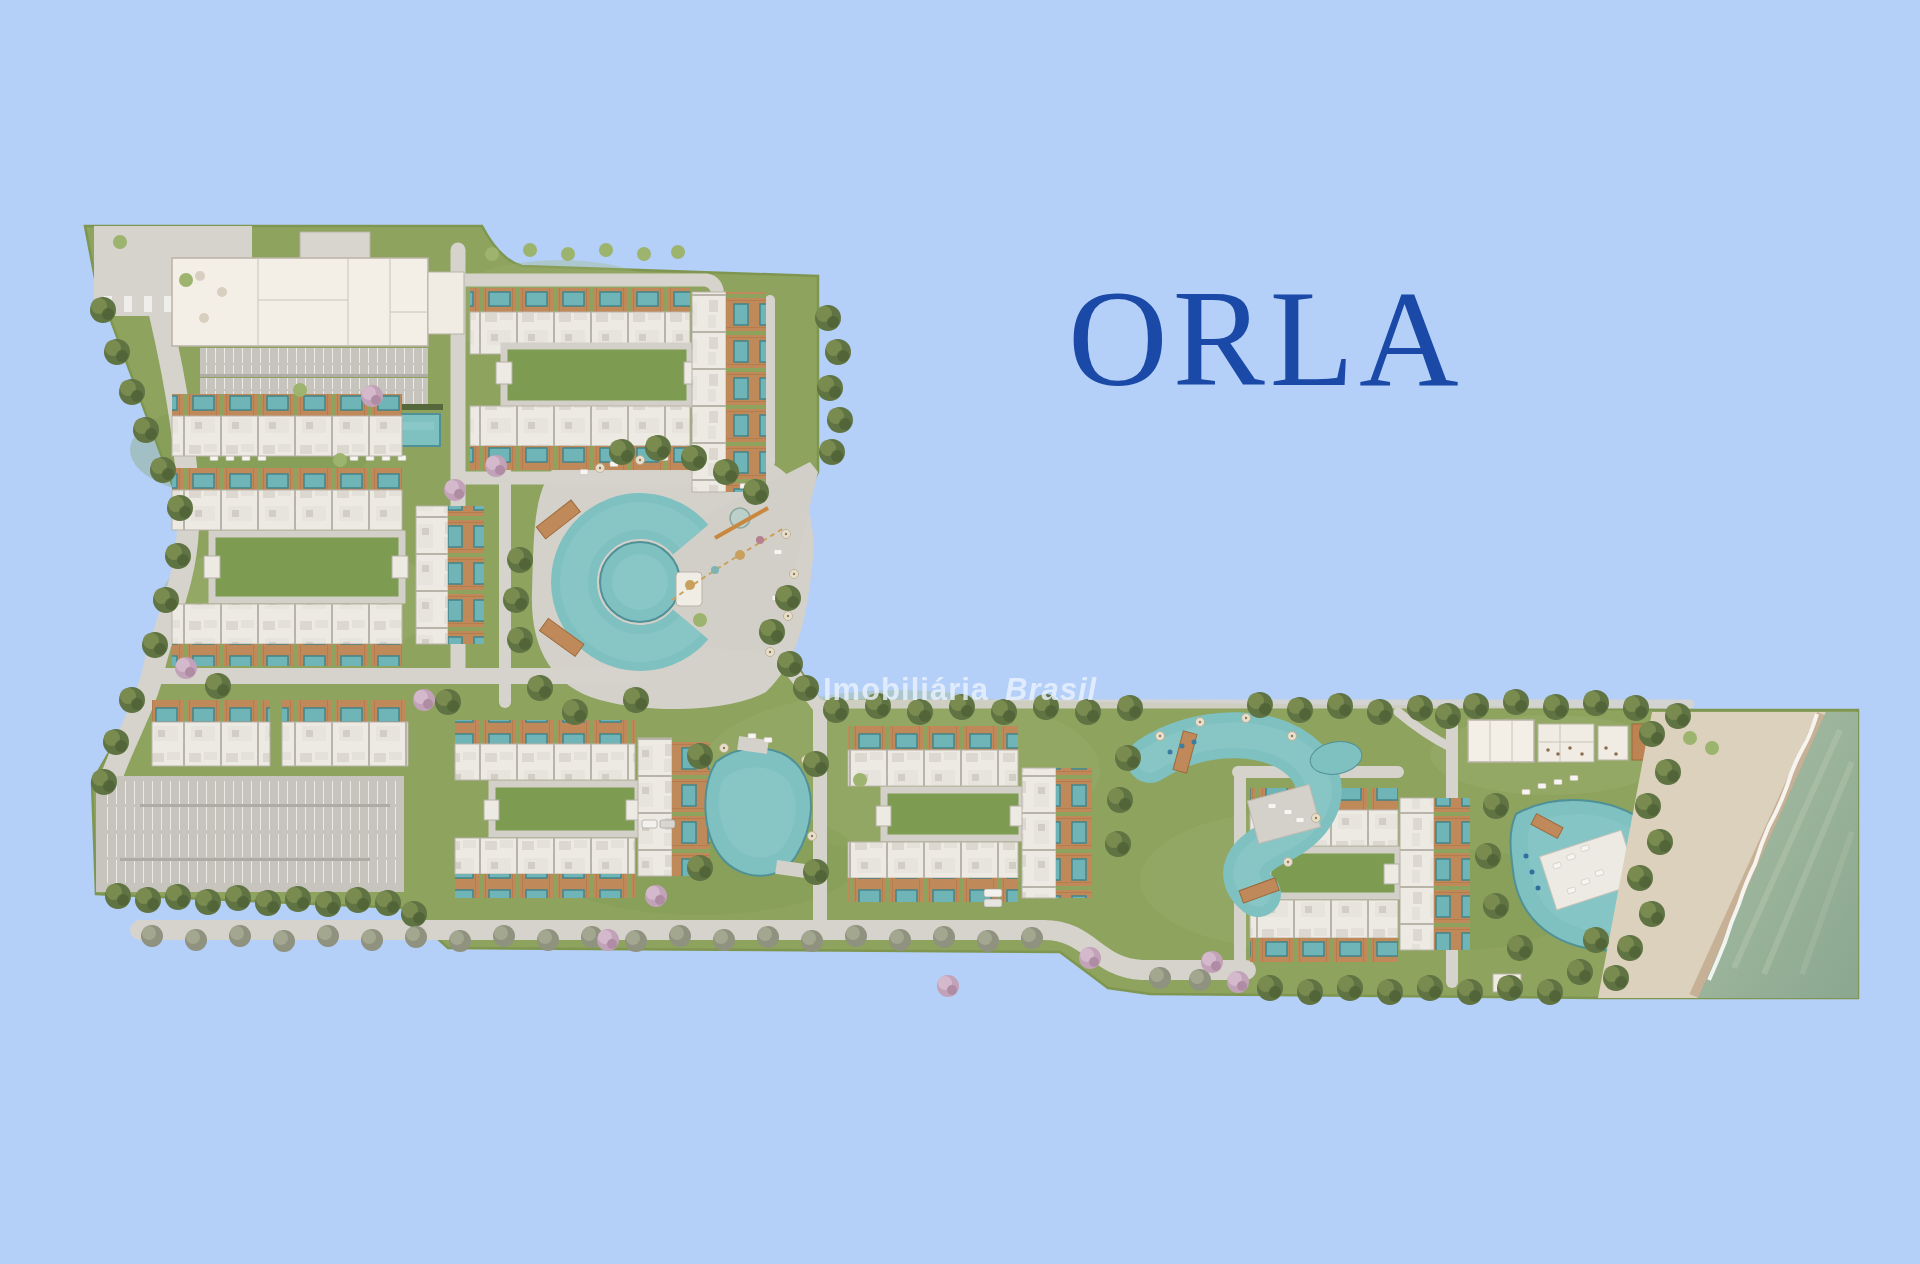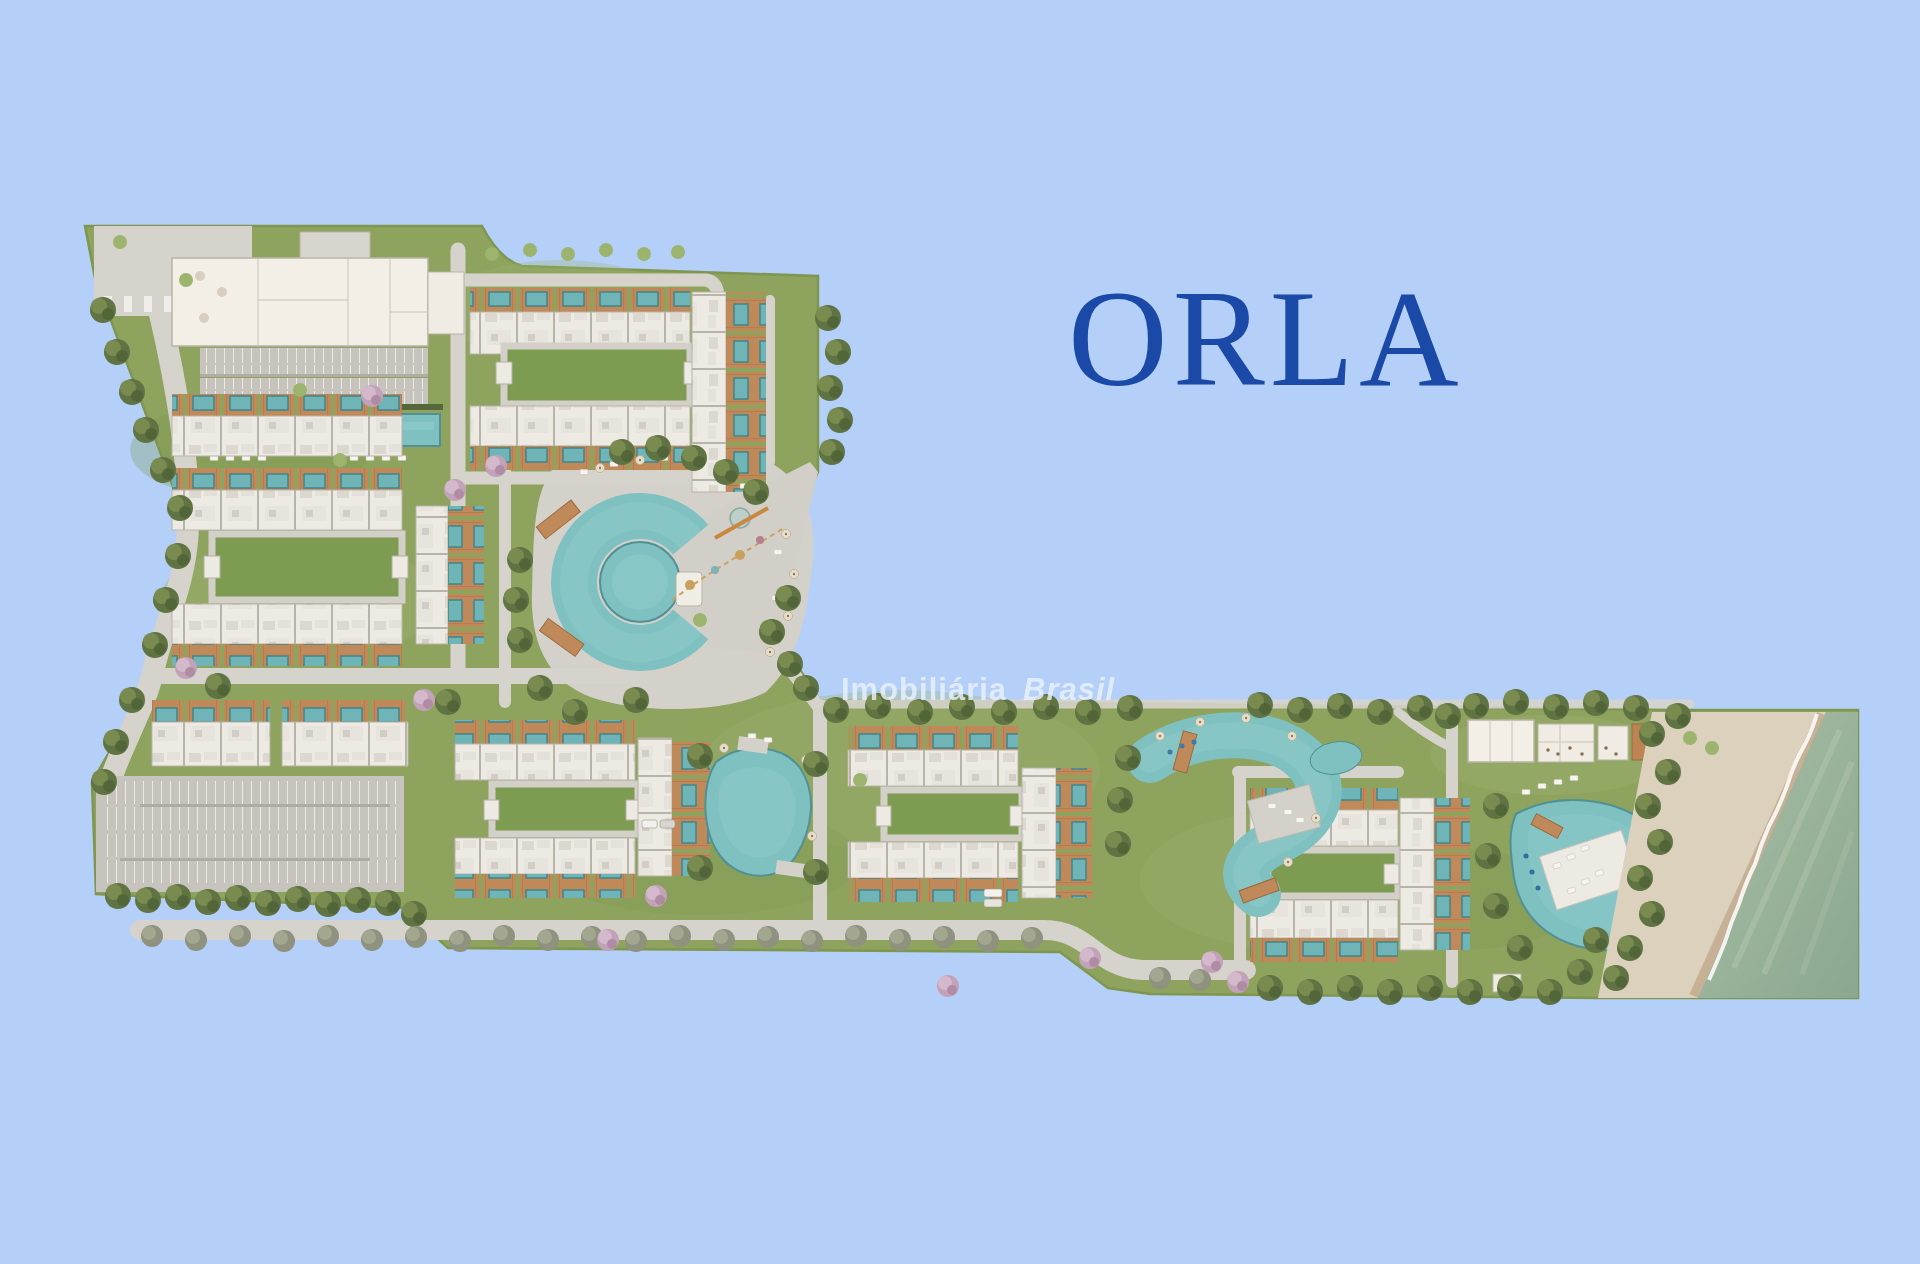--- a/index.html
+++ b/index.html
@@ -2,21 +2,21 @@
 <html><head>
 <meta charset="utf-8">
 <style>
   html,body{margin:0;padding:0;background:#b4d0f8;}
   .stage{position:relative;width:1920px;height:1264px;background:#b4d0f8;overflow:hidden;
          font-family:"Liberation Sans",sans-serif;}
   .stage svg.plan{position:absolute;left:0;top:0;}
   .title{position:absolute;left:1068px;top:270px;font-family:"Liberation Serif",serif;
          font-size:138px;line-height:1;letter-spacing:5px;color:#1a49a7;text-align:right;}
   .wm{position:absolute;left:815px;top:544px;width:292px;pointer-events:none;}
-  .wm-tag{position:absolute;left:841px;top:672px;font-size:31px;font-weight:bold;
+  .wm-tag{position:absolute;left:823px;top:672px;font-size:31px;font-weight:bold;
           letter-spacing:1px;color:rgba(233,242,254,.82);white-space:nowrap;pointer-events:none;}
   .wm-tag .it{font-style:italic;margin-left:16px;}
 </style>
 </head>
 <body>
 
 <div class="stage">
 
 <svg class="plan" width="1920" height="1264" viewBox="0 0 1920 1264">
   <defs>

